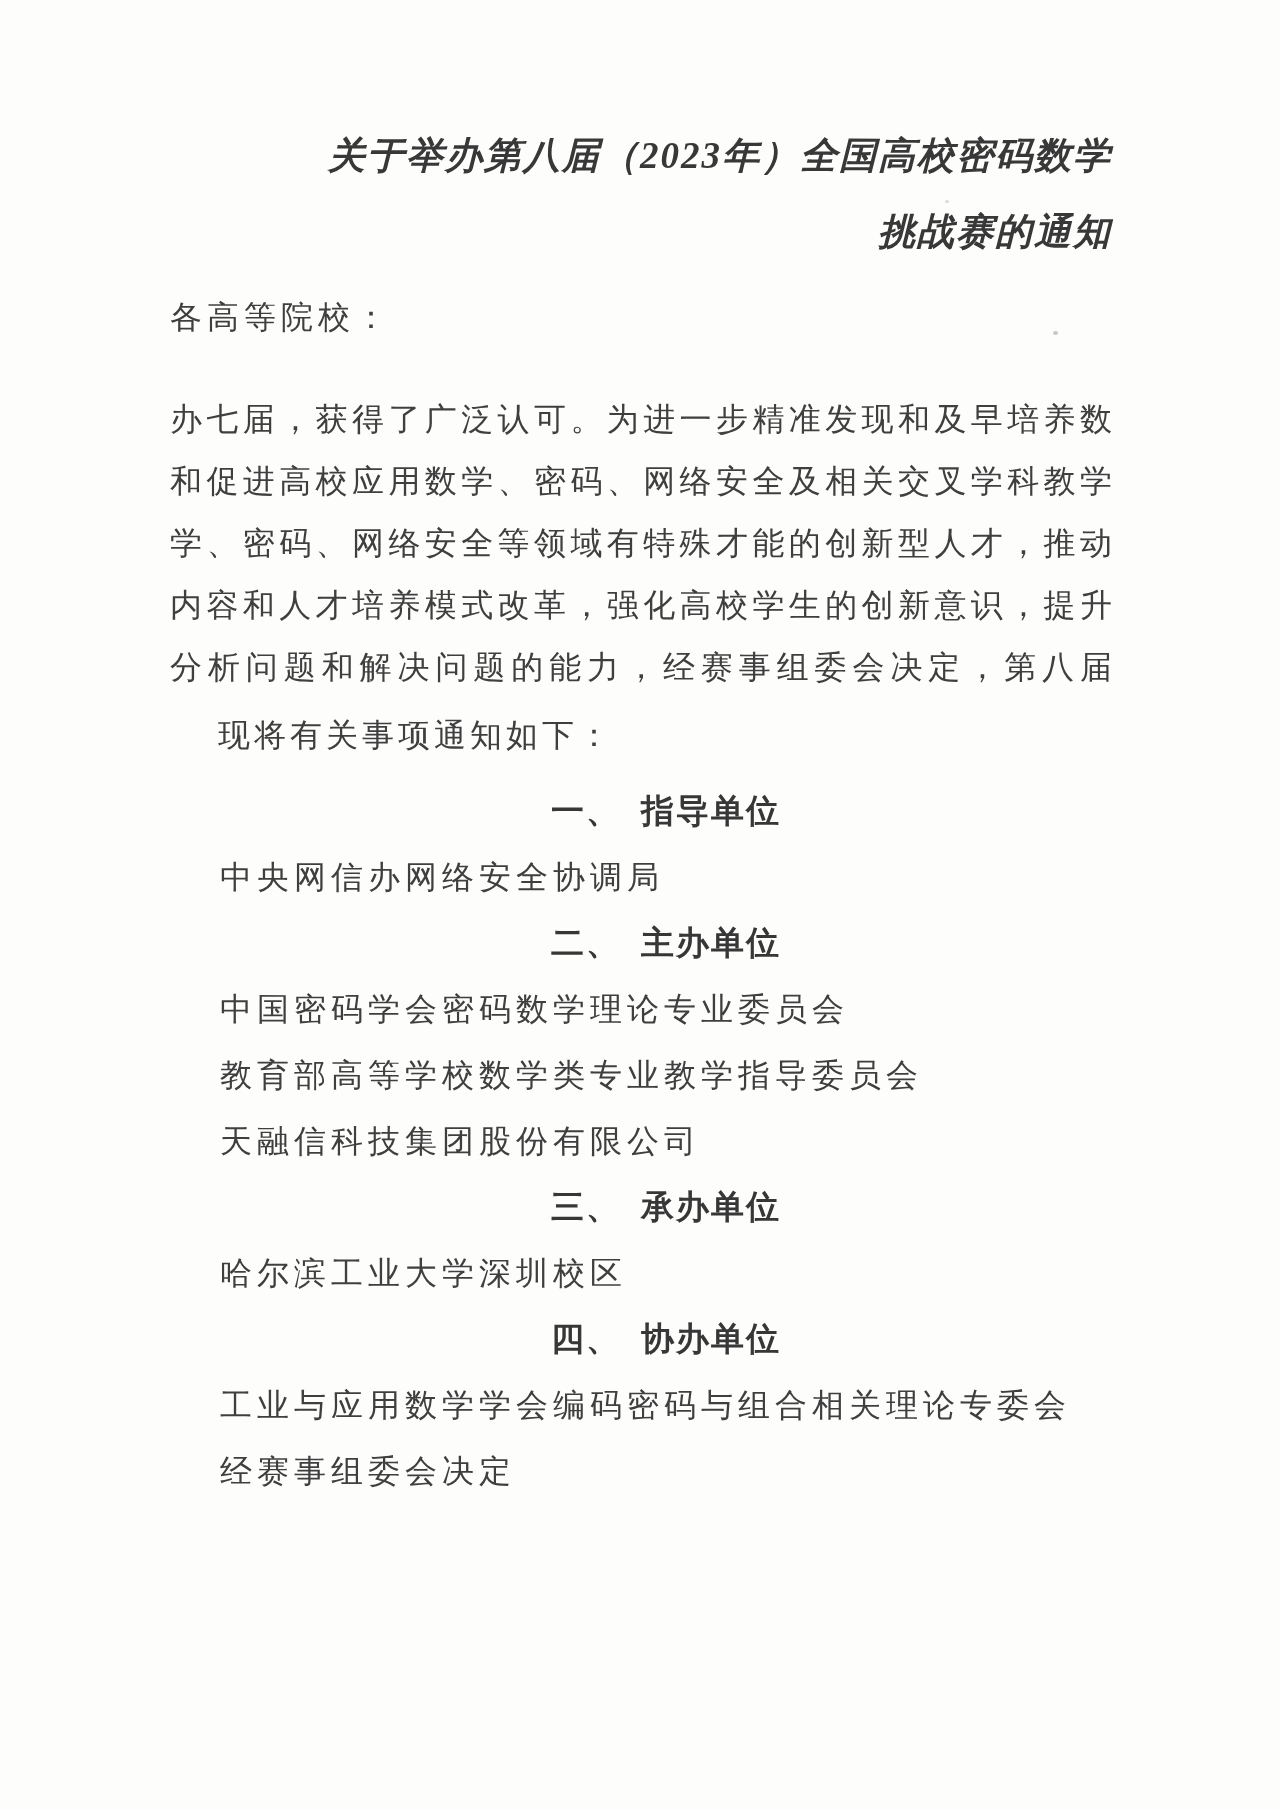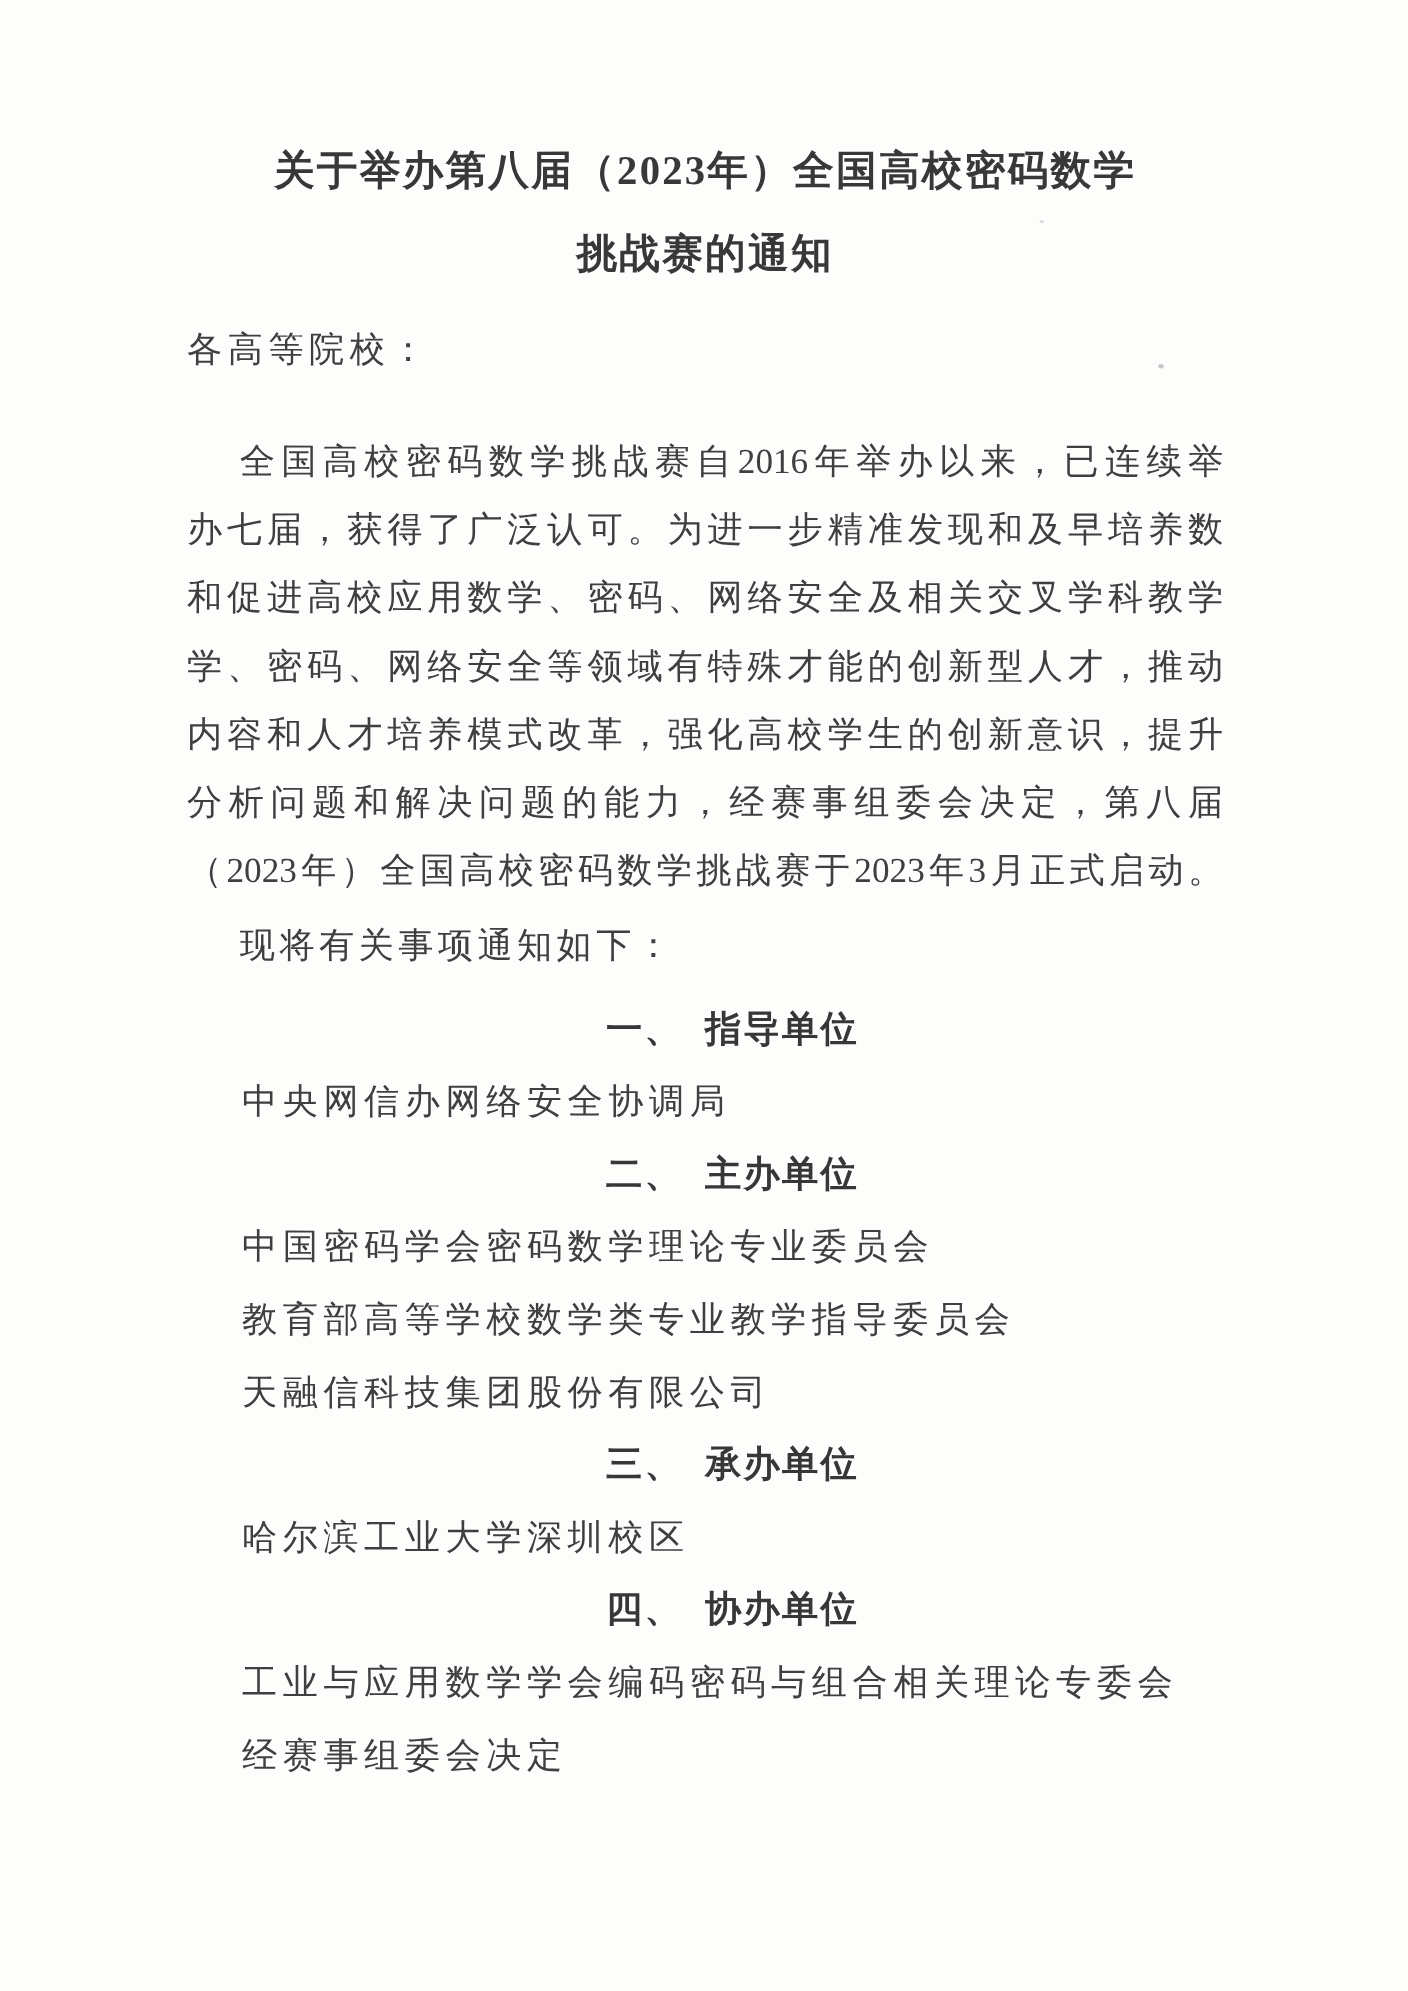--- a/index.html
+++ b/index.html
@@ -17,26 +17,27 @@
     font-family: "Liberation Serif", "DejaVu Serif", serif;
     overflow: hidden;
   }
   .content {
     position: absolute;
     left: 170px;
     top: 118px;
     width: 942px;
   }
   .title {
-    text-align: center;
+    text-align: right;
     font-weight: bold;
     font-size: 37px;
     line-height: 76px;
     letter-spacing: 2px;
     color: #383838;
+    font-style: italic;
   }
   .salutation {
     margin-top: 16px;
     font-size: 32px;
     line-height: 62px;
     letter-spacing: 5px;
   }
   .paragraph {
     margin-top: 40px;
   }
@@ -101,27 +102,25 @@
 
   <div class="content">
     <div class="title">
       <div>关于举办第八届（2023年）全国高校密码数学</div>
       <div>挑战赛的通知</div>
     </div>
 
     <div class="salutation">各高等院校：</div>
 
     <div class="paragraph">
-        <div class="para-line first">全国高校密码数学挑战赛自2016年举办以来，已连续举</div>
         <div class="para-line">办七届，获得了广泛认可。为进一步精准发现和及早培养数</div>
         <div class="para-line">和促进高校应用数学、密码、网络安全及相关交叉学科教学</div>
         <div class="para-line">学、密码、网络安全等领域有特殊才能的创新型人才，推动</div>
         <div class="para-line">内容和人才培养模式改革，强化高校学生的创新意识，提升</div>
         <div class="para-line">分析问题和解决问题的能力，经赛事组委会决定，第八届</div>
-        <div class="para-line">（2023年）全国高校密码数学挑战赛于2023年3月正式启动。</div>
       </div>
 
     <div class="notice">现将有关事项通知如下：</div>
 
     <div class="sections">
         <div class="sec-heading"><span class="sec-num">一、</span><span class="sec-label">指导单位</span></div>
         <div class="sec-item">中央网信办网络安全协调局</div>
         <div class="sec-heading"><span class="sec-num">二、</span><span class="sec-label">主办单位</span></div>
         <div class="sec-item">中国密码学会密码数学理论专业委员会</div>
         <div class="sec-item">教育部高等学校数学类专业教学指导委员会</div>

